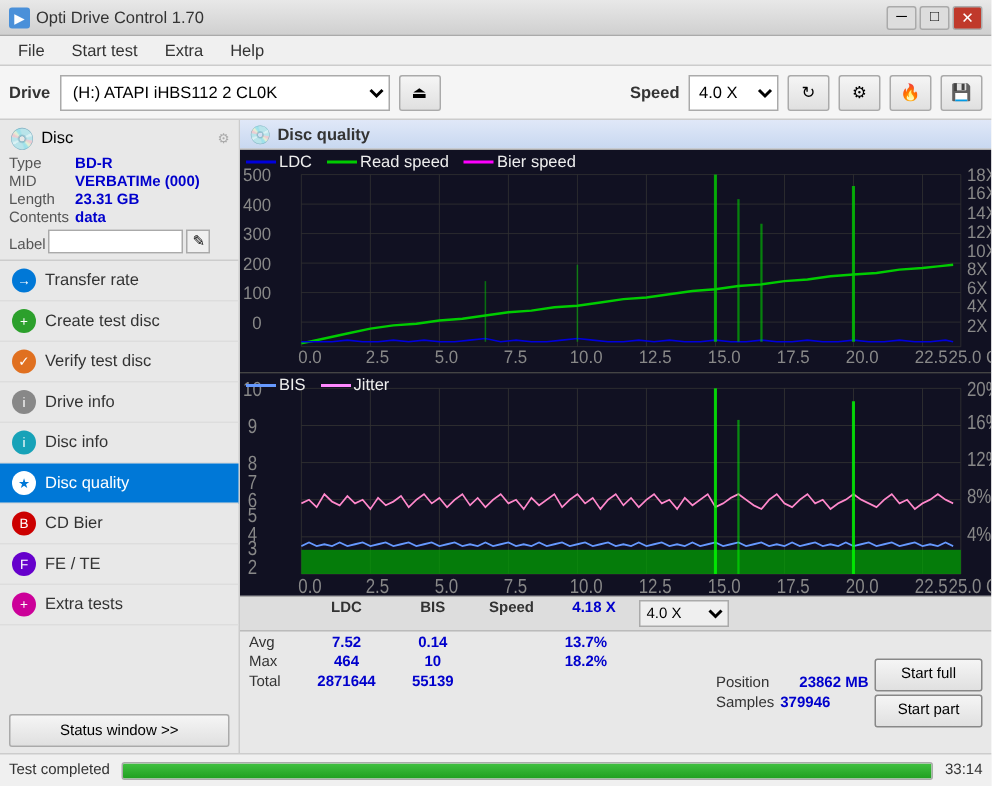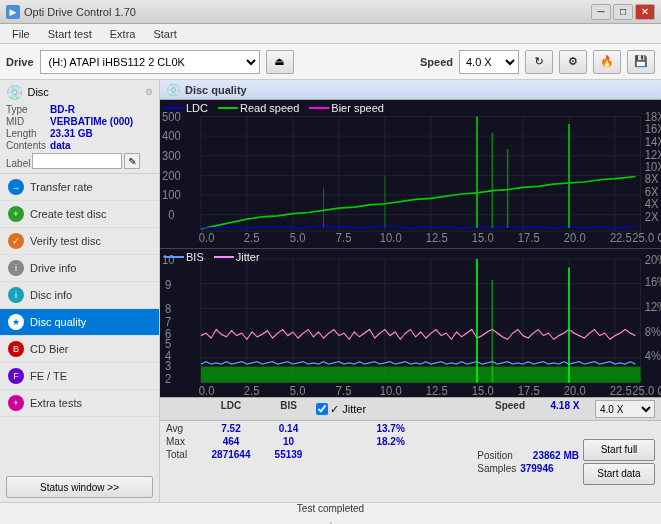--- a/index.html
+++ b/index.html
@@ -159,21 +159,20 @@
 
     
     .status-bar {
       height: 22px;
       background: #f0f0f0;
       border-top: 1px solid #ccc;
       display: flex;
       align-items: center;
       padding: 0 6px;
       gap: 8px;
-      flex-direction: column;
     }
     .status-text { font-size: 10px; color: #333; flex: 0 0 auto; }
     .progress-bar-container { flex: 1; height: 12px; background: #ddd; border: 1px solid #aaa; border-radius: 2px; overflow: hidden; }
     .progress-bar { height: 100%; background: linear-gradient(180deg, #40c040, #20a020); }
     .status-time { font-size: 10px; color: #333; flex: 0 0 auto; }
     .chart-svg { display: block; }
   </style>
 </head>
 <body>
 
@@ -186,21 +185,21 @@
     <div class="tb-btn">─</div>
     <div class="tb-btn">□</div>
     <div class="tb-btn tb-close">✕</div>
   </div>
 </div>
 
 <div class="menu-bar">
   <span class="menu-item">File</span>
   <span class="menu-item">Start test</span>
   <span class="menu-item">Extra</span>
-  <span class="menu-item">Start</span>
+  <span class="menu-item">Help</span>
 </div>
 
 <div class="toolbar">
   <span class="toolbar-label">Drive</span>
   <select class="drive-select">
     <option>(H:) ATAPI iHBS112  2 CL0K</option>
   </select>
   <div class="toolbar-btn toolbar-icon-btn" title="Eject">⏏</div>
   <span style="flex:1"></span>
   <span class="speed-label">Speed</span>
@@ -455,24 +454,20 @@
         </svg>
       </div>
     </div>
 
     <div style="background:#e8e8e8; border-top:1px solid #aaa; height:105px; display:flex; flex-direction:column;">
 
       <div style="display:flex; padding:2px 6px; gap:0; background:#ddd; border-bottom:1px solid #bbb;">
         <span style="min-width:35px; font-size:10px; color:#333;"></span>
         <span style="min-width:60px; text-align:center; font-size:10px; font-weight:bold; color:#333;">LDC</span>
         <span style="min-width:55px; text-align:center; font-size:10px; font-weight:bold; color:#333;">BIS</span>
-        <span style="flex:1; font-size:10px; display:flex; align-items:center; gap:2px;">
-          <input type="checkbox" checked="" style="width: 12px; height: 12px;">
-          <span>✓ Jitter</span>
-        </span>
         <span style="min-width:50px; font-size:10px; font-weight:bold; color:#333; text-align:center;">Speed</span>
         <span style="min-width:60px; font-size:10px; color:#0000cc; font-weight:bold; text-align:center;">4.18 X</span>
         <select style="width:60px; height:18px; font-size:10px; border:1px solid #aaa;">
           <option>4.0 X</option>
         </select>
       </div>
 
       <div style="display:flex; flex:1;">
 
         <div style="flex:1; padding:2px 6px; display:flex; flex-direction:column; gap:2px;">
@@ -505,21 +500,21 @@
               <span style="font-size:10px; color:#333;">Position</span>
               <span style="font-size:10px; color:#0000cc; font-weight:bold;">23862 MB</span>
             </div>
             <div style="display:flex; gap:4px;">
               <span style="font-size:10px; color:#333;">Samples</span>
               <span style="font-size:10px; color:#0000cc; font-weight:bold;">379946</span>
             </div>
           </div>
           <div style="display:flex; flex-direction:column; gap:2px; justify-content:center;">
             <button class="start-btn">Start full</button>
-            <button class="start-btn">Start data</button>
+            <button class="start-btn">Start part</button>
           </div>
         </div>
       </div>
     </div>
   </div>
 </div>
 
 <div class="status-bar">
   <span class="status-text">Test completed</span>
   <div class="progress-bar-container">

